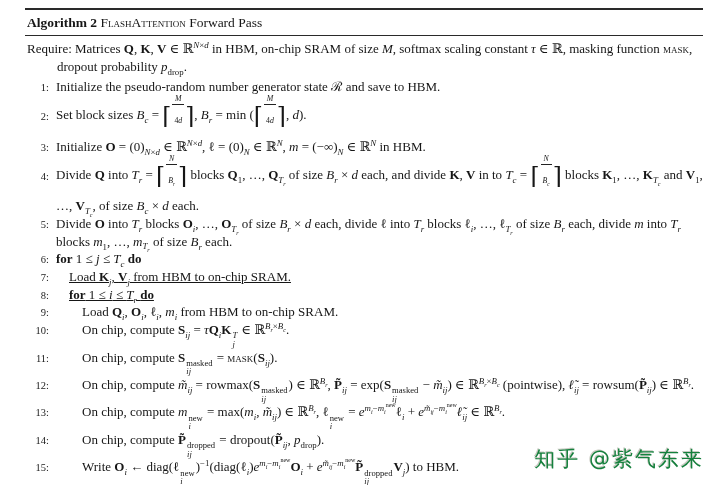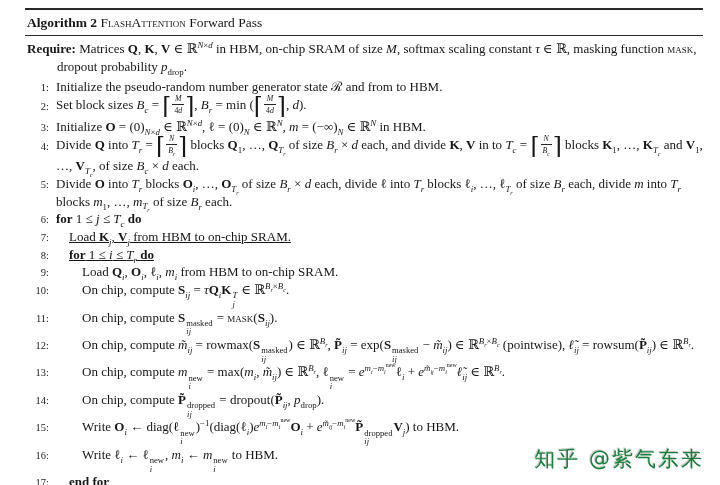--- a/index.html
+++ b/index.html
@@ -9,60 +9,60 @@
   }
   .algo{position:absolute;left:25px;top:8px;width:678px;}
   .rule{background:#2a2a2a;width:100%;}
   .rule.thick{height:2px;}
   .rule.thin{height:1px;}
   .algo-title{font-size:13.5px;line-height:1.4;padding:4px 0 2px 2px;white-space:nowrap;}
   .algo-title .lbl{font-weight:bold;}
   .sc{font-variant:small-caps;}
   .msc{font-variant:small-caps;}
   .require{font-size:13px;line-height:1.38;padding:4px 0 1px 32px;text-indent:-30px;}
-  .require .req{font-weight:bold;}
+  .require .req{font-weight:normal;}
   .lines{padding:1px 0 2px 0;}
   .line{display:flex;align-items:baseline;line-height:1.36;font-size:13px;margin:0;}
   .lineno{flex:0 0 24px;text-align:right;font-size:10.5px;padding-right:7px;color:#1b1b1b;}
   .lbody{flex:1;}
   .line.ind1 .lbody{padding-left:13px;text-decoration:underline;}
   .line.ind2 .lbody{padding-left:26px;}
   sup,sub{font-size:0.68em;line-height:0;}
   b{font-weight:bold;}
   i{font-style:italic;}
   
   .ss{display:inline-flex;flex-direction:column;align-items:flex-start;
       vertical-align:-0.5em;font-size:0.66em;line-height:1.0;padding:0 1px;}
   .ss .t,.ss .b{display:block;}
   
   .cf{display:inline-flex;align-items:center;vertical-align:-0.3em;line-height:1;}
   .cf .br{font-size:1.8em;line-height:0.75;font-weight:400;}
   .frac{display:inline-flex;flex-direction:column;align-items:center;
         font-size:0.6em;line-height:1.1;margin:0 1px;}
   .frac .fn{padding:0 2px;display:block;}
-  .frac .fd{padding:2px 2px;display:block;border-top:1px solid #222;}
+  .frac .fd{padding:12px 2px;display:block;border-top:1px solid #222;}
   .watermark{
     position:absolute;right:16px;bottom:12px;font-size:21px;letter-spacing:2px;
     font-family:"DejaVu Sans","Liberation Sans",sans-serif;
     color:#15803d;text-shadow:-1px -1px 0 #cacac2,1px 1px 0 #ffffff;
     user-select:none;white-space:nowrap;
   }
 </style>
 </head>
 <body>
 
 <div class="algo">
   <div class="rule thick"></div>
   <div class="algo-title"><span class="lbl">Algorithm 2</span> <span class="sc">FlashAttention</span><span> Forward Pass</span></div>
   <div class="rule thin"></div>
   <div class="require"><span class="req">Require:</span><span> Matrices <b>Q</b>, <b>K</b>, <b>V</b> ∈ ℝ<sup><i>N</i>×<i>d</i></sup> in HBM, on-chip SRAM of size <i>M</i>, softmax scaling constant <i>τ</i> ∈ ℝ, masking function <span class="msc">mask</span>, dropout probability <i>p</i><sub>drop</sub>.</span></div>
   <div class="lines">
       <div class="line ind0">
         <span class="lineno">1:</span>
-        <span class="lbody">Initialize the pseudo-random number generator state ℛ and from to HBM.</span>
+        <span class="lbody">Initialize the pseudo-random number generator state ℛ and save to HBM.</span>
       </div>
       <div class="line ind0">
         <span class="lineno">2:</span>
         <span class="lbody">Set block sizes <i>B</i><sub><i>c</i></sub> = <span class="cf">
             <span class="br">⌈</span>
             <span class="frac">
               <span class="fn"><i>M</i></span>
               <span class="fd">4<i>d</i></span>
             </span>
             <span class="br">⌉</span>

